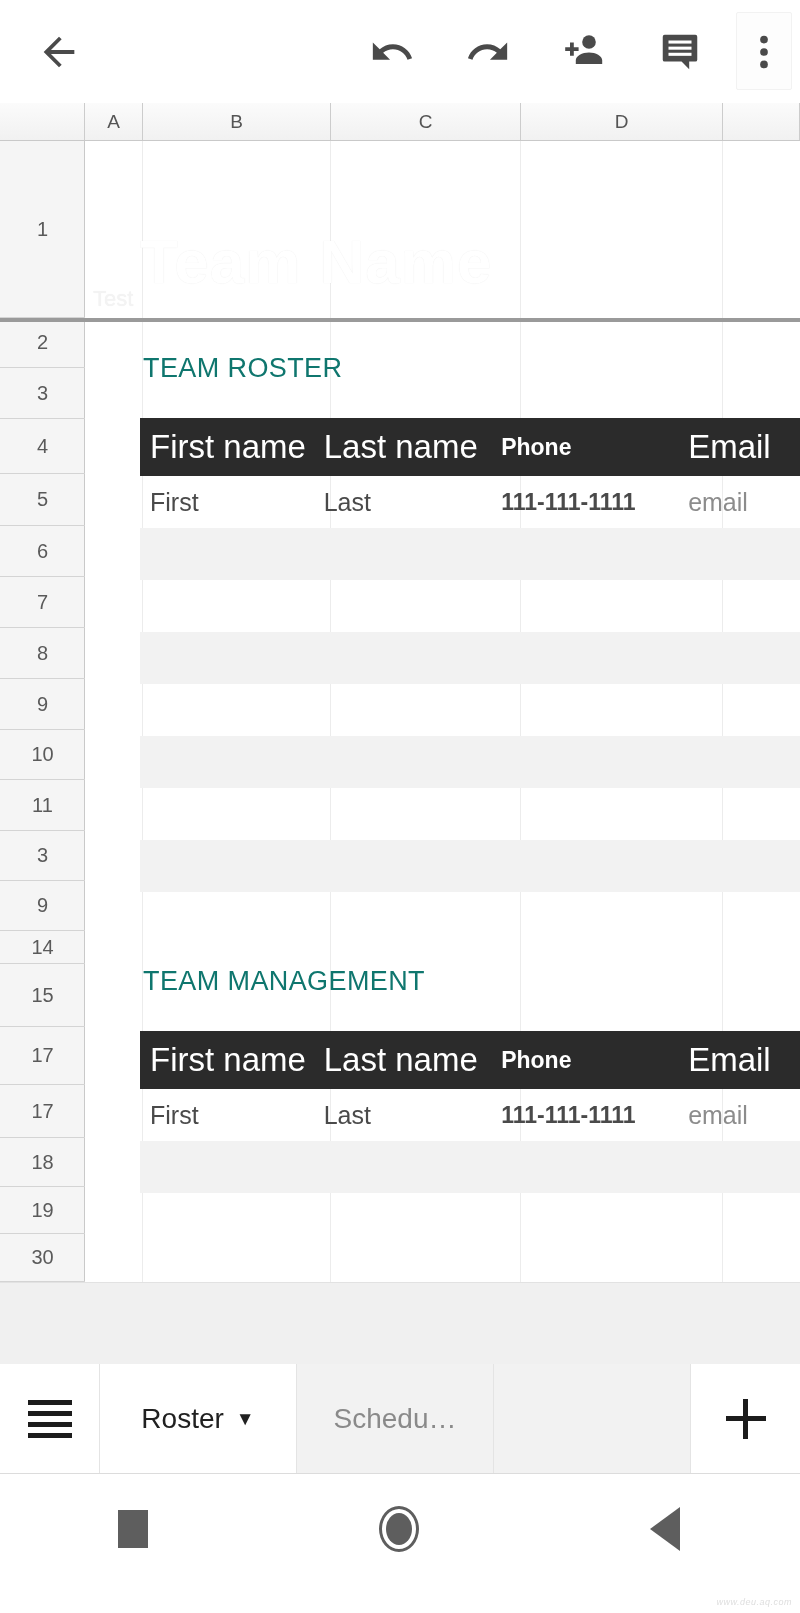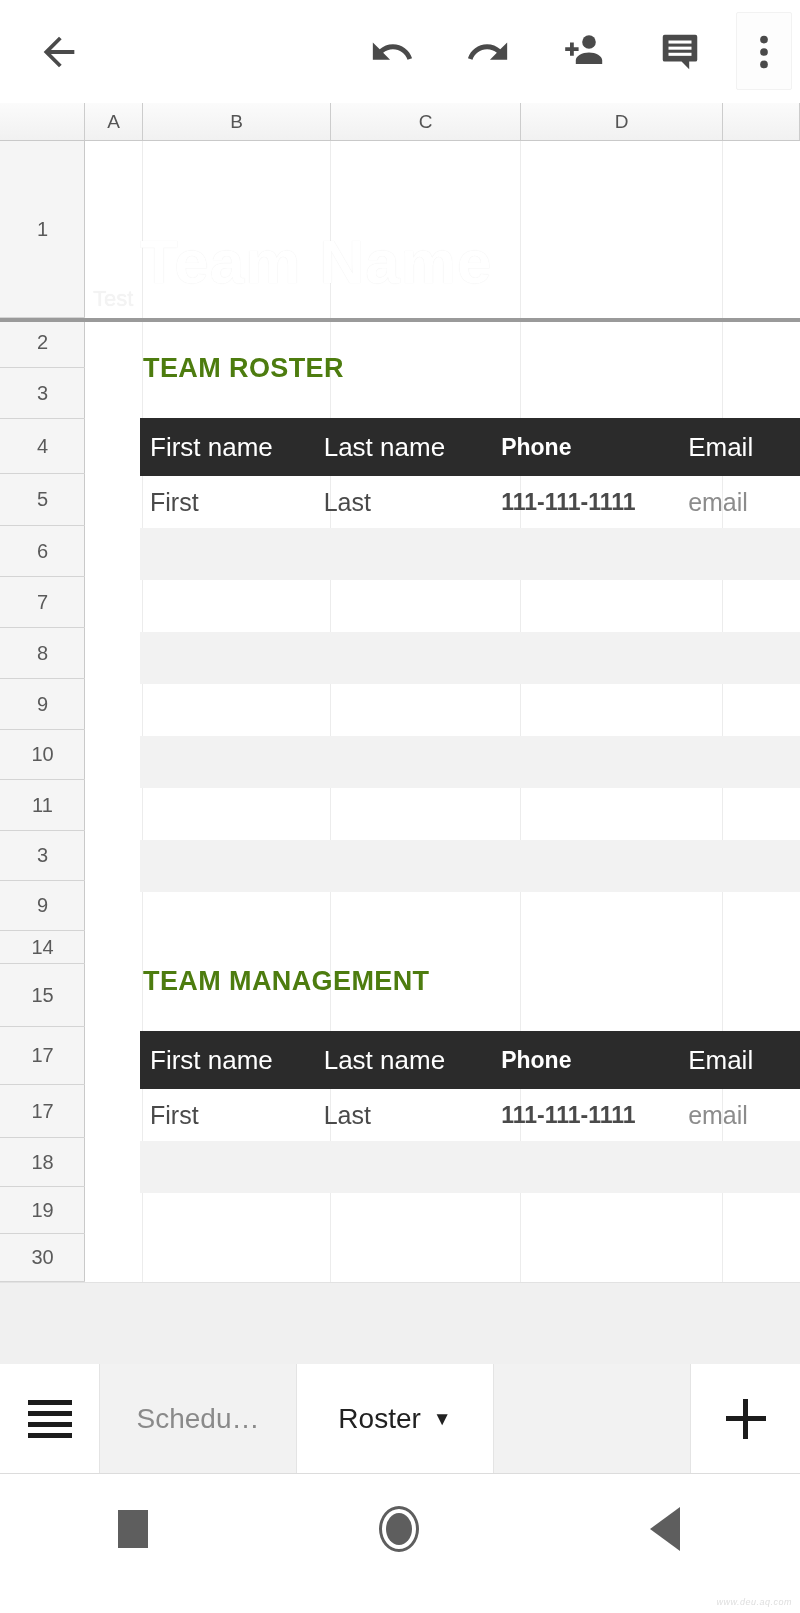--- a/index.html
+++ b/index.html
@@ -99,35 +99,35 @@
     white-space: nowrap;
   }
   .subtitle-wm {
     position: absolute; left: 8px; top: 145px;
     font-size: 22px; color: #f3f3f3;
     text-shadow: 0 0 1px rgba(0,0,0,0.07);
   }
 
   .sec-title {
     position: absolute; left: 58px;
-    font-size: 27px; font-weight: bold;
-    color: #4d7c0f; letter-spacing: 0.4px;
+    font-size: 27px; font-weight: normal;
+    color: #0f766e; letter-spacing: 0.4px;
     white-space: nowrap;
   }
 
   .tbl {
     position: absolute; left: 55px;
     width: 700px;
   }
   .tbl .thead {
     height: 58px; background: #2b2b2b;
     display: flex; align-items: center;
   }
   .tbl .thead .th {
-    font-size: 26px; color: #ffffff; white-space: nowrap;
+    font-size: 33px; color: #ffffff; white-space: nowrap;
   }
   .tbl .trow {
     height: 52px;
     display: flex; align-items: center;
   }
   .tbl .trow.alt { background: #f2f2f2; }
   .tbl .trow .td {
     font-size: 25px; color: #4a4a4a; white-space: nowrap;
   }
   .tbl .trow .td.muted { color: #8c8c8c; }
@@ -365,27 +365,27 @@
   <div class="tabbar">
     <div class="tab-menu">
       <div class="hamb">
         <span></span>
           <span></span>
           <span></span>
           <span></span>
       </div>
     </div>
 
-    <div class="tab inactive tab-sched">
-      <span>Schedu…</span>
-    </div>
-
     <div class="tab active">
       <span>Roster</span>
       <span class="tab-caret">▼</span>
+    </div>
+
+    <div class="tab inactive tab-sched">
+      <span>Schedu…</span>
     </div>
 
     <div class="tab inactive tab-blank">
       <span></span>
     </div>
 
     <div class="tab-add">
       <div class="plus"></div>
     </div>
   </div>

